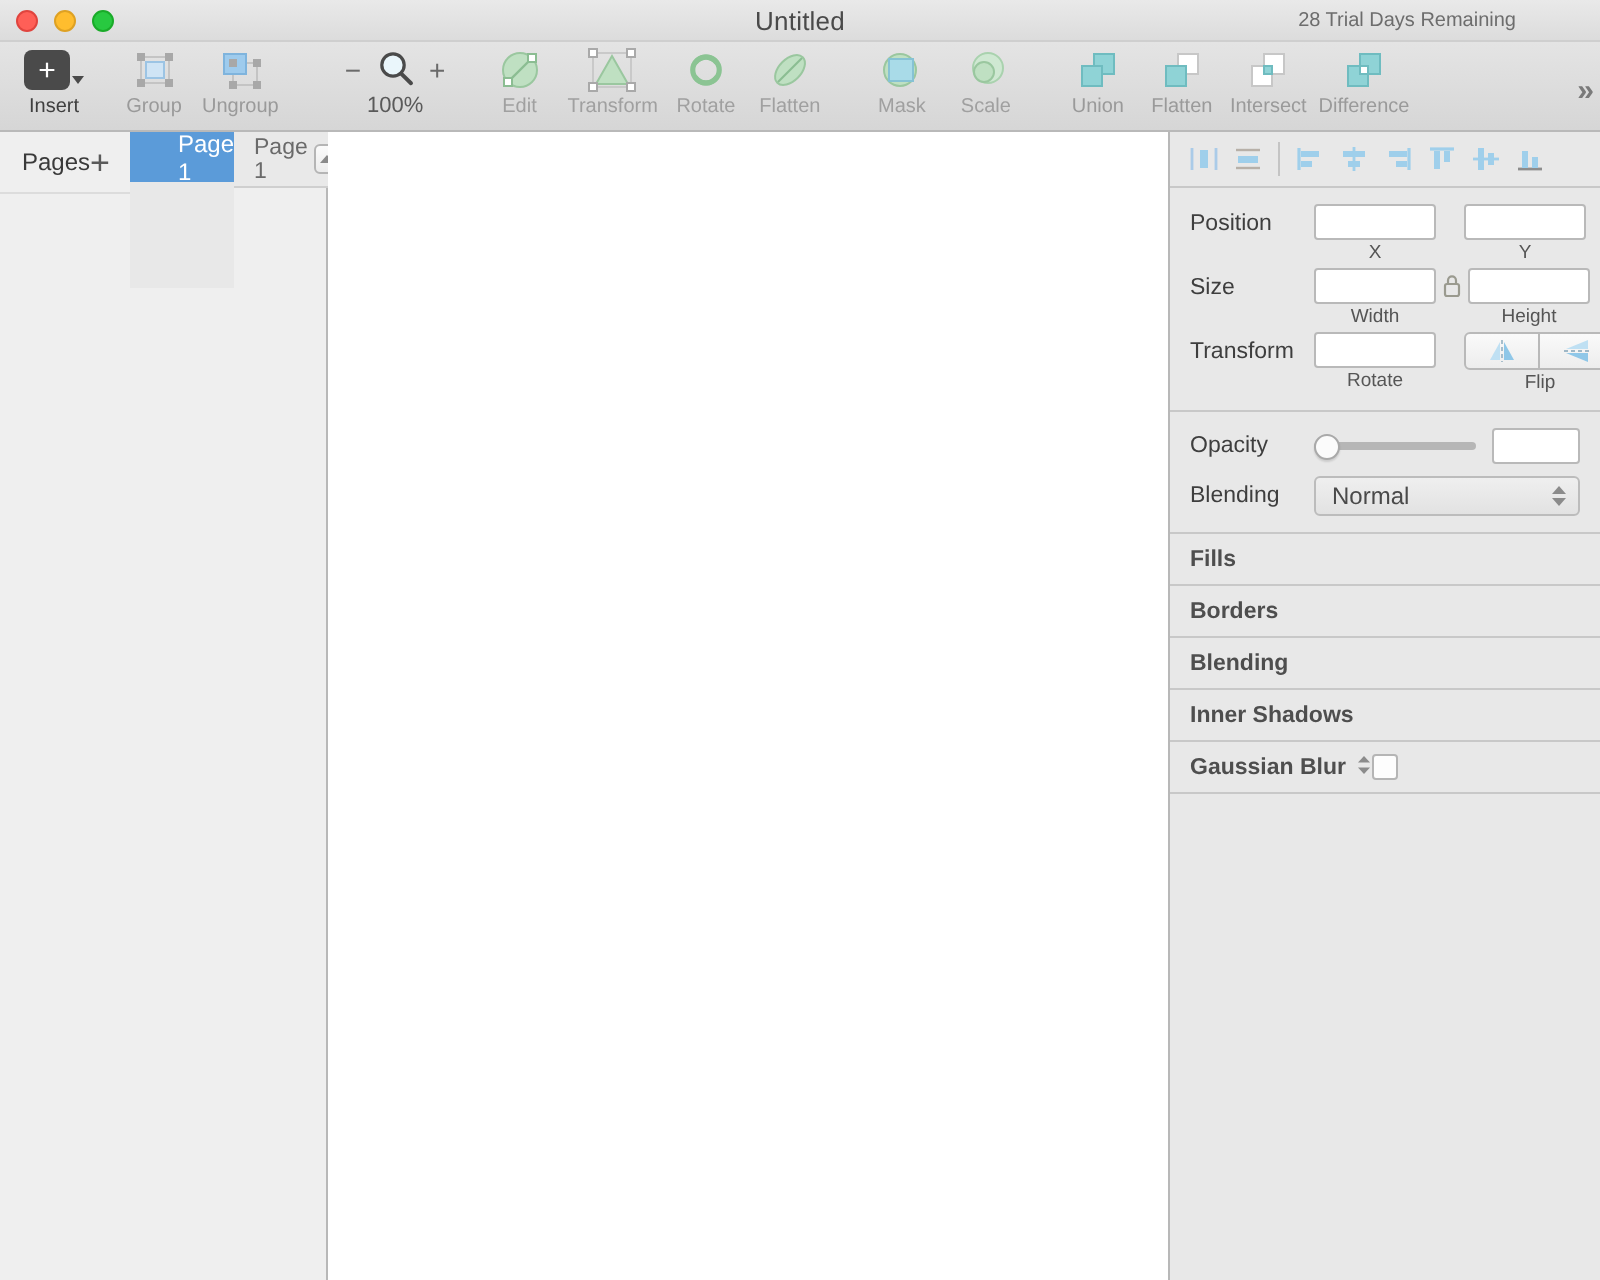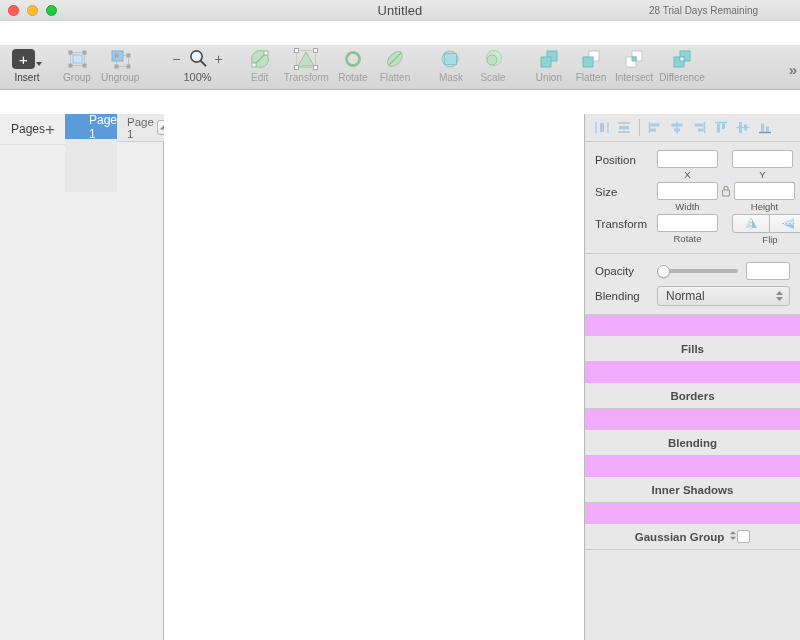--- a/index.html
+++ b/index.html
@@ -9,21 +9,20 @@
     background: #ffffff;
     overflow: hidden;
     -webkit-font-smoothing: antialiased;
   }
 
   .app {
     position: relative;
     width: 800px; height: 640px;
     display: flex; flex-direction: column;
     background: #ffffff;
-    gap: 24px;
   }
 
   
   .titlebar {
     position: relative;
     height: 21px;
     background: linear-gradient(to bottom, #e9e9e9, #dcdcdc);
     border-bottom: 1px solid #cfcfcf;
     flex: 0 0 auto;
   }
@@ -289,25 +288,24 @@
     background: linear-gradient(to bottom, #efefef, #e2e2e2);
     border: 1px solid #bcbcbc; border-radius: 3px;
     display: flex; align-items: center; justify-content: space-between;
     padding: 0 5px 0 8px;
     font-size: 12px; color: #4a4a4a;
   }
   .stepper { display: flex; flex-direction: column; gap: 1px; }
 
   .sec-row {
     height: 26px;
-    display: flex; align-items: center; justify-content: center;
+    display: flex; align-items: center; justify-content: flex-start;
     padding: 0 10px;
     border-bottom: 1px solid #c8c8c8;
     background: #e8e8e8;
-    margin-top: 21px;
   }
   .sec-title {
     font-size: 11.5px; font-weight: bold; color: #4e4e4e;
     display: flex; align-items: center; gap: 5px;
   }
   .checkbox {
     width: 13px; height: 13px;
     background: #fdfdfd; border: 1px solid #b5b5b5; border-radius: 2px;
   }
   .inspector-fill { flex: 1 1 auto; background: #e8e8e8; }
@@ -723,21 +721,21 @@
         <span class="sec-title">Borders</span>
       </div>
       <div class="sec-row">
         <span class="sec-title">Blending</span>
       </div>
       <div class="sec-row">
         <span class="sec-title">Inner Shadows</span>
       </div>
       <div class="sec-row">
         <span class="sec-title">
-          <span>Gaussian Group</span>
+          <span>Gaussian Blur</span>
           <span>
             <svg width="8" height="11" viewBox="0 0 8 11">
               <polygon points="4,1 7,4.3 1,4.3" fill="#8b8b8b"></polygon>
               <polygon points="4,10 7,6.7 1,6.7" fill="#8b8b8b"></polygon>
             </svg>
           </span>
         </span>
         <span class="checkbox"></span>
       </div>
 

